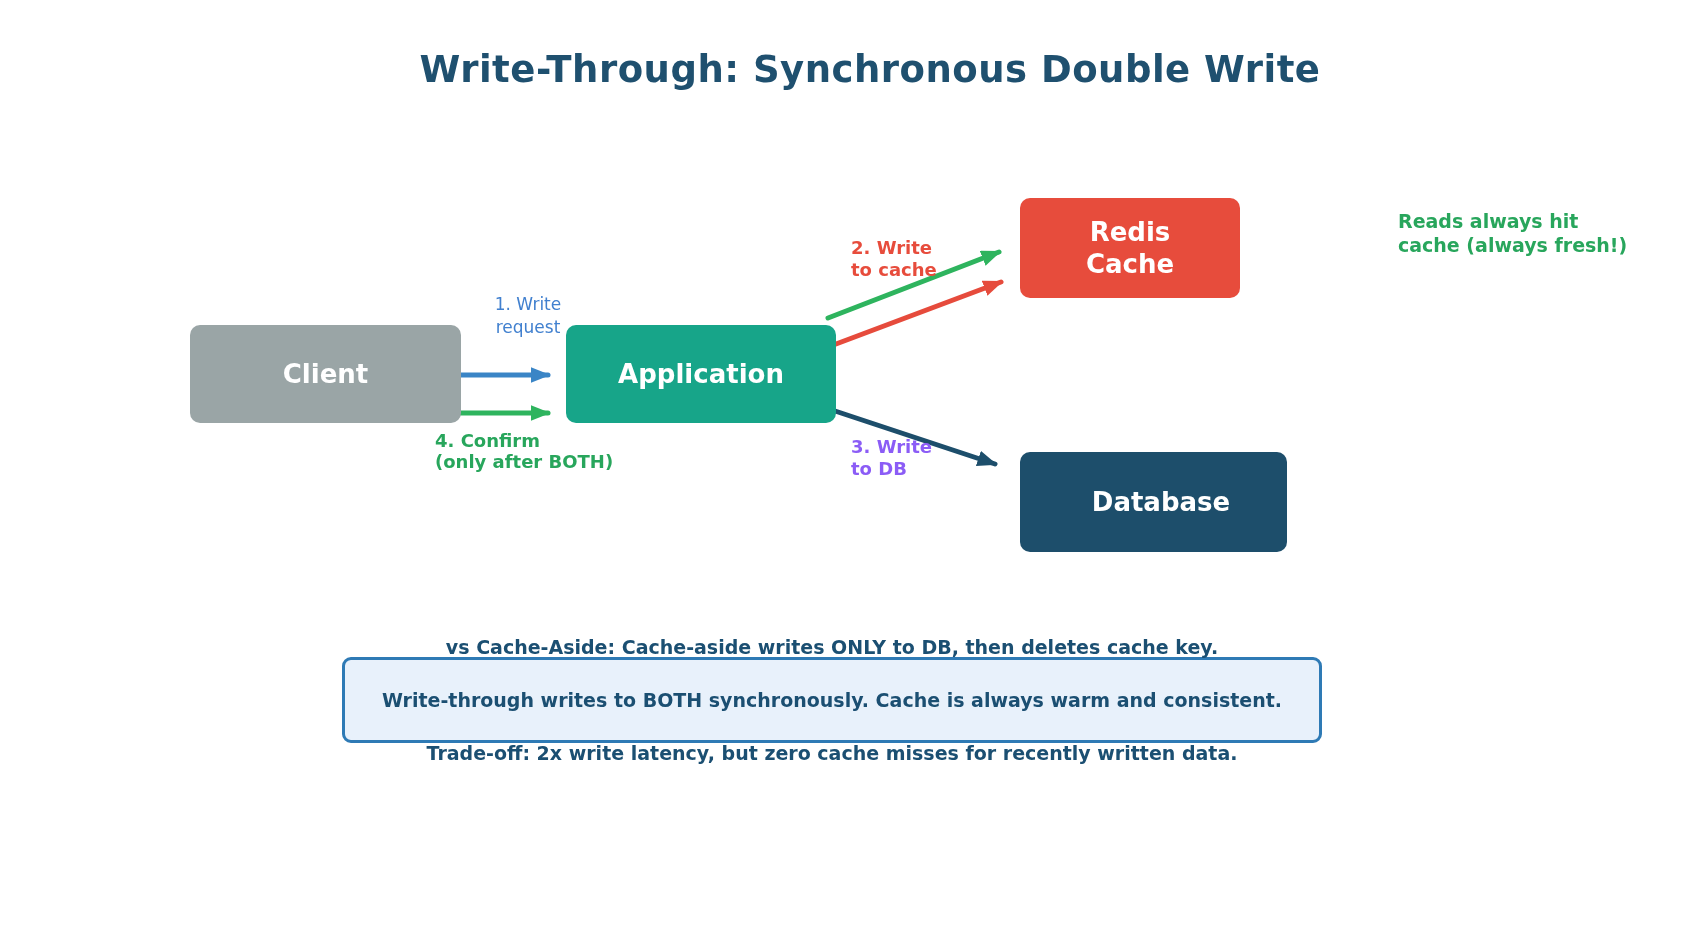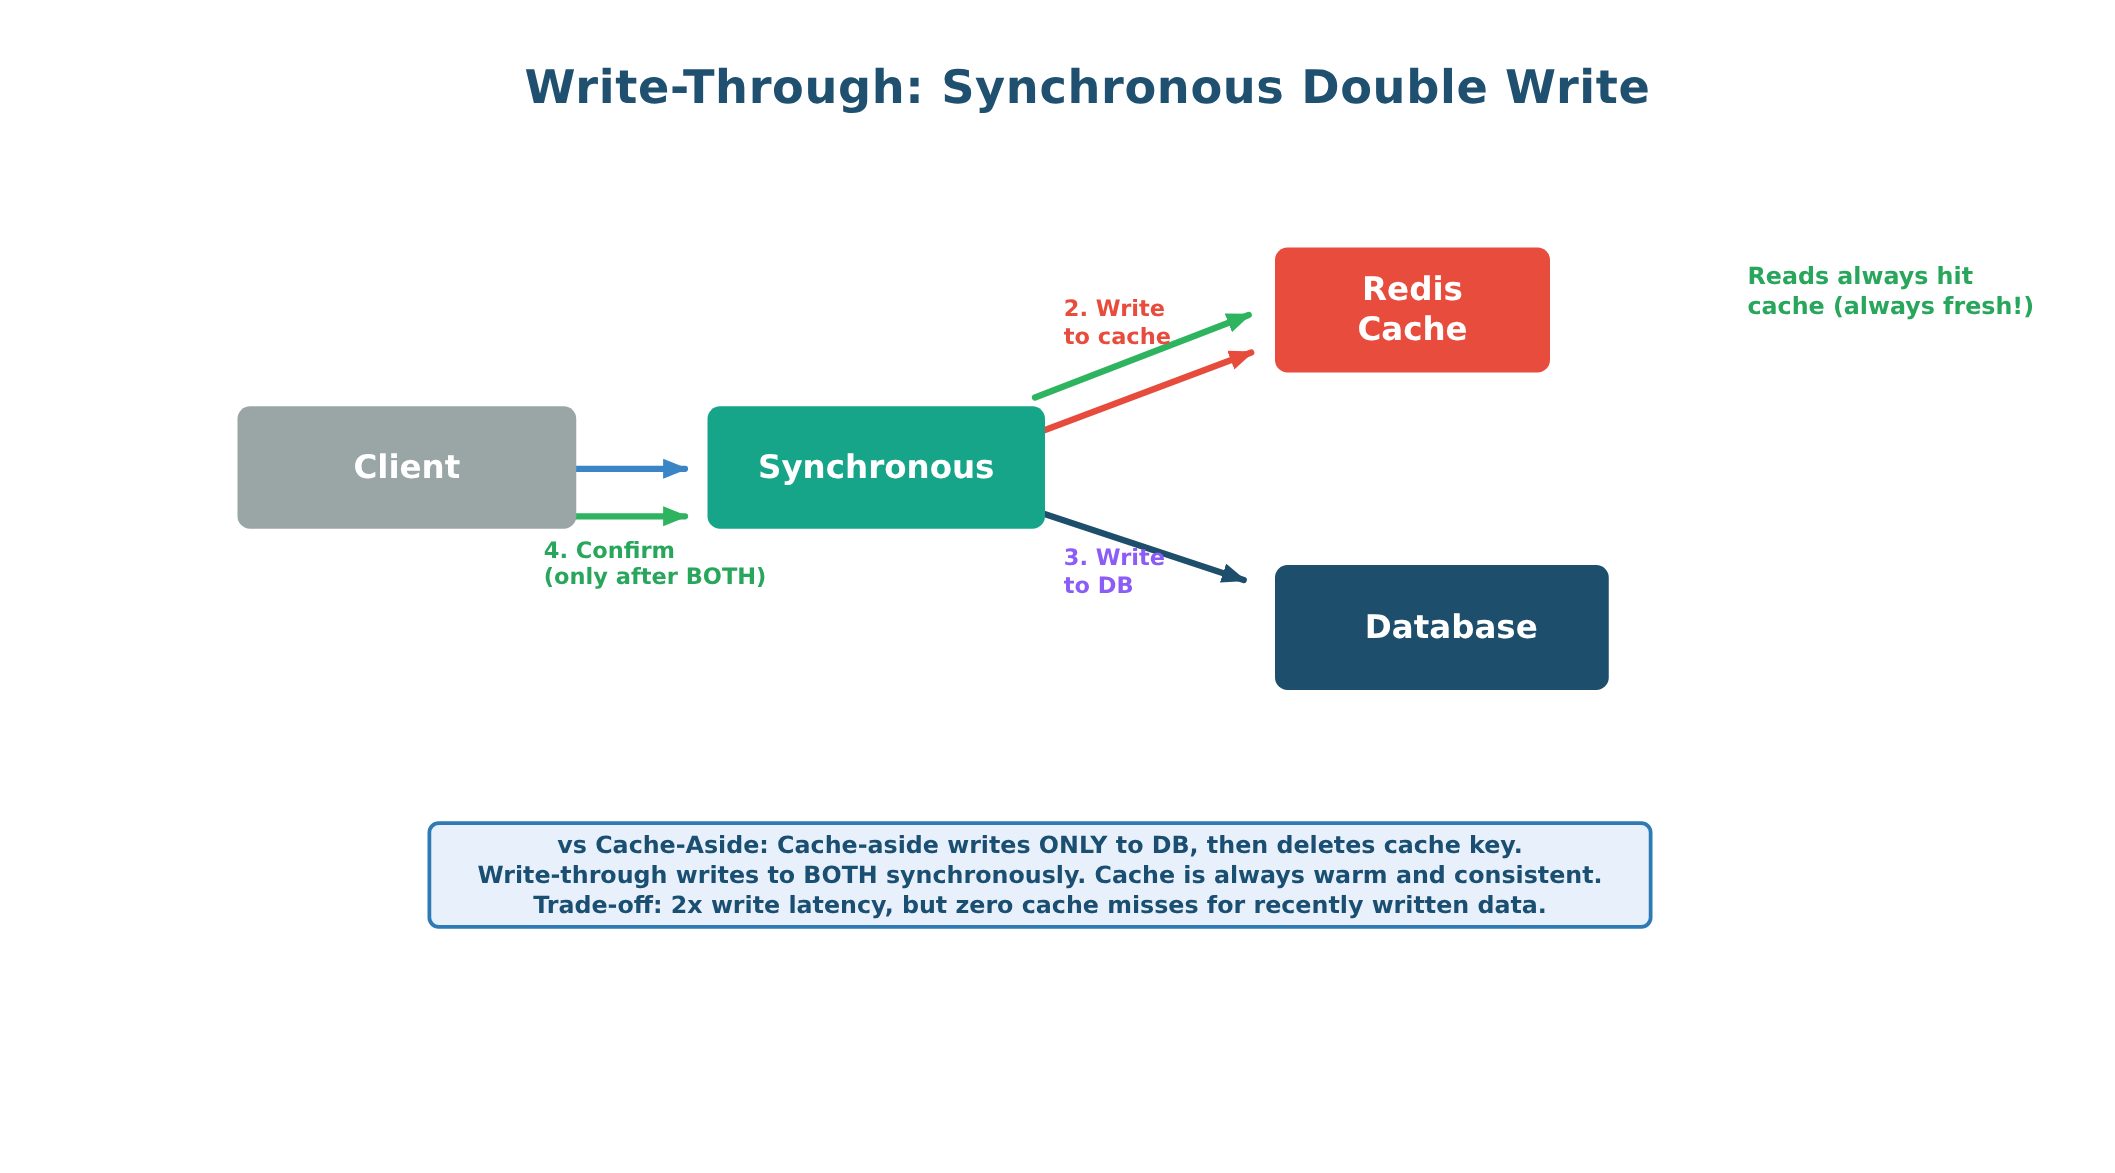--- a/index.html
+++ b/index.html
@@ -84,20 +84,21 @@
     border-radius: 9px;
     display: flex;
     flex-direction: column;
     align-items: center;
     justify-content: center;
     text-align: center;
     font-size: 19px;
     font-weight: bold;
     line-height: 24px;
     white-space: nowrap;
+    gap: 29px;
   }
 </style>
 </head>
 <body>
 
 <div class="canvas">
 
   <div class="title" style="color: rgb(31, 80, 111);">Write-Through: Synchronous Double Write</div>
 
   <svg class="arrows-layer" width="1692" height="938" viewBox="0 0 1692 938">
@@ -125,32 +126,36 @@
     <line x1="836" y1="344" x2="1001" y2="282" stroke-width="5" stroke-linecap="round" marker-end="url(#headRed)" stroke="#e64b3c"></line>
 
     <line x1="832" y1="410" x2="995" y2="464" stroke-width="5" stroke-linecap="round" marker-end="url(#headDark)" stroke="#1d4e6b"></line>
   </svg>
 
   <div class="node node-client" style="background-color: rgb(154, 165, 166);">
     <div>Client</div>
   </div>
 
   <div class="node node-application" style="background-color: rgb(23, 165, 137);">
-    <div>Synchronous</div>
+    <div>Application</div>
   </div>
 
   <div class="node node-redis" style="background-color: rgb(231, 76, 60);">
     <div>Redis</div>
     <div>Cache</div>
   </div>
 
   <div class="node node-database" style="background-color: rgb(29, 78, 107);">
     <div>Database</div>
   </div>
 
+  <div class="arrow-label label-write-request" style="color: rgb(65, 128, 207);">
+    <div>1. Write</div>
+    <div>request</div>
+  </div>
 
   <div class="arrow-label label-write-cache" style="color: rgb(231, 76, 60);">
     <div>2. Write</div>
     <div>to cache</div>
   </div>
 
   <div class="arrow-label label-write-db" style="color: #8b5cf6;">
     <div>3. Write</div>
     <div>to DB</div>
   </div>

